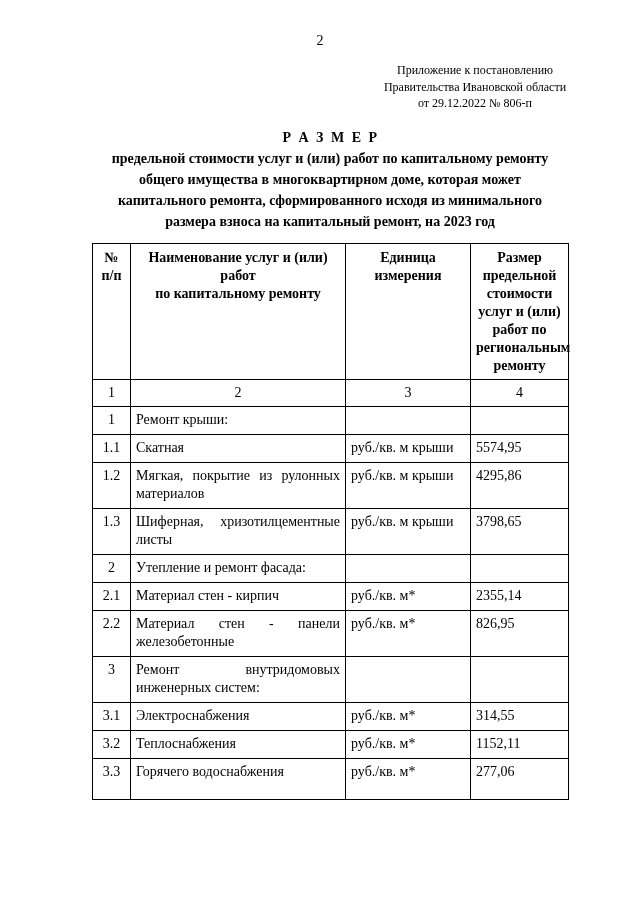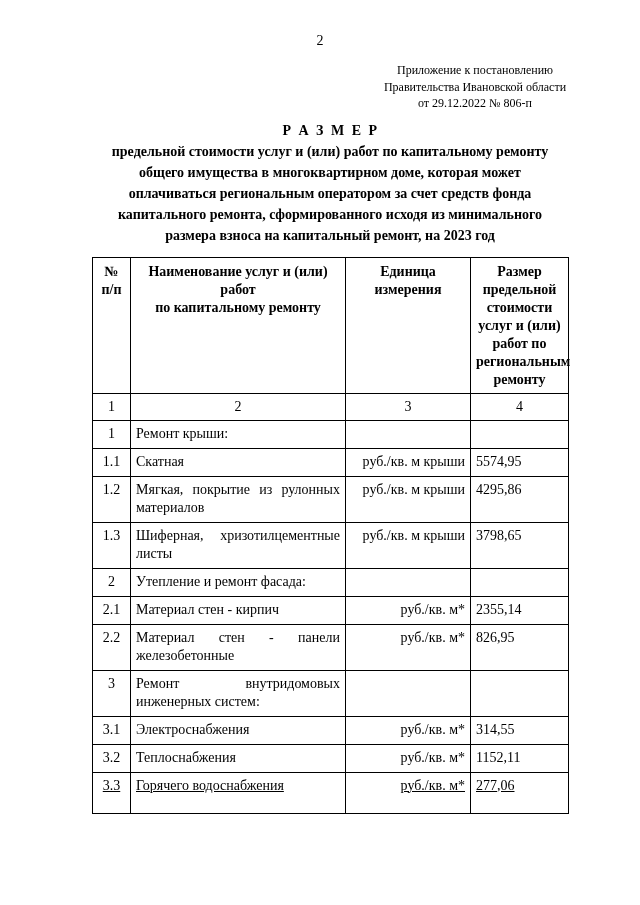--- a/index.html
+++ b/index.html
@@ -21,21 +21,21 @@
 
   .appendix {
     width: 250px;
     margin: 12px 40px 0 auto;
     text-align: center;
     font-size: 12px;
     line-height: 16.5px;
   }
 
   .title-block {
-    margin-top: 8px;
+    margin-top: 15px;
     padding: 0 45px 0 65px;
     text-align: center;
     font-weight: bold;
     font-size: 14px;
     line-height: 21px;
   }
   .title-heading { word-spacing: 3px; letter-spacing: 0.5px; }
 
   table.doc-table {
     margin: 11px 0 0 92px;
@@ -56,45 +56,44 @@
     height: 126px;
     padding-top: 5px;
   }
   .doc-table tr.colnums td {
     text-align: center;
     font-weight: normal;
     padding: 4px 3px;
   }
   .c-num  { text-align: center; }
   .c-name { text-align: left; padding-left: 6px; padding-right: 6px; }
-  .c-unit { text-align: right; }
+  .c-unit { text-align: left; }
   .c-val  { text-align: left; }
   .stretch { text-align: justify; text-align-last: justify; }
   .doc-table tbody td { padding-bottom: 5px; }
-  .doc-table tbody tr:last-child td { padding-bottom: 18px; text-decoration: underline; }
+  .doc-table tbody tr:last-child td { padding-bottom: 18px; }
 </style>
 </head>
 <body>
 
 <div class="page">
 
   <div class="page-number">2</div>
 
   <div class="appendix">
       <div>Приложение к постановлению</div>
       <div>Правительства Ивановской области</div>
       <div>от 29.12.2022 № 806-п</div>
     </div>
 
   <div class="title-block">
     <div class="title-heading">Р А З М Е Р</div>
     <div>
         <div>предельной стоимости услуг и (или) работ по капитальному ремонту</div>
         <div>общего имущества в многоквартирном доме, которая может</div>
-        <div>оплачиваться региональным оператором за счет средств фонда</div>
         <div>капитального ремонта, сформированного исходя из минимального</div>
         <div>размера взноса на капитальный ремонт, на 2023 год</div>
       </div>
   </div>
 
   <table class="doc-table">
     <colgroup>
       <col style="width:38px">
       <col style="width:215px">
       <col style="width:125px">

